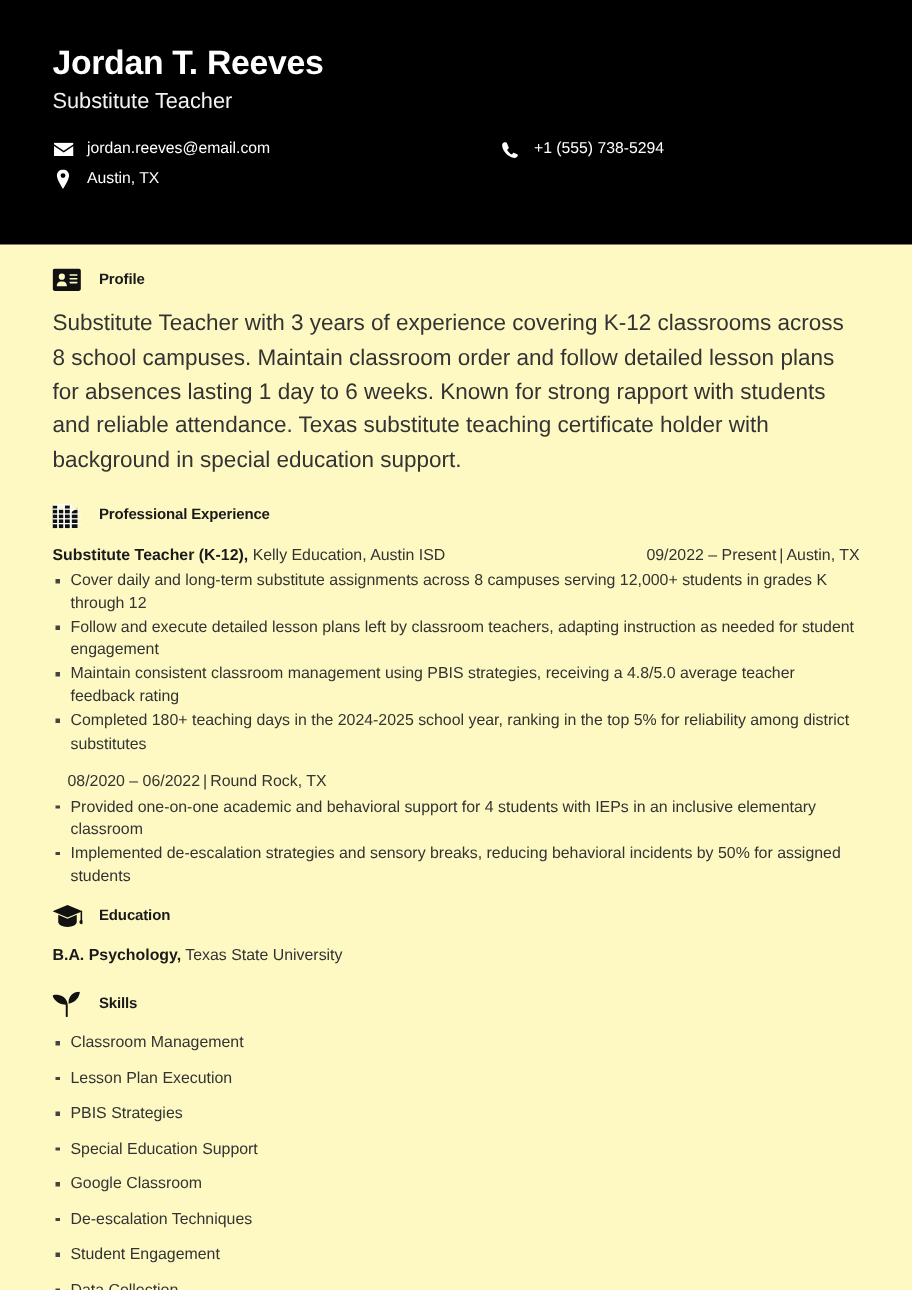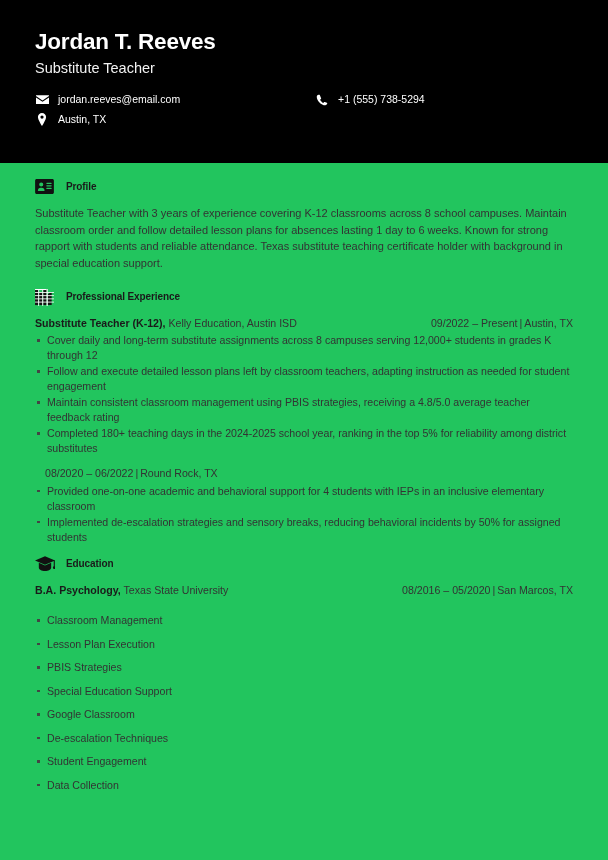--- a/index.html
+++ b/index.html
@@ -10,21 +10,21 @@
   }
   body {
     font-family: "Liberation Sans", sans-serif;
     width: 608px;
     height: 860px;
     overflow: hidden;
   }
   .page {
     width: 608px;
     height: 860px;
-    background: #22c55e;
+    background: #fef9c3;
     position: relative;
   }
 
   
   .header {
     background: #000000;
     color: #ffffff;
     padding: 30px 35px 22px 35px;
     height: 163px;
   }
@@ -45,20 +45,21 @@
   }
   .contact-grid {
     display: block;
     position: relative;
   }
   .contact-row {
     display: flex;
     align-items: flex-end;
     margin-bottom: 7px;
     position: relative;
+    gap: 18px;
   }
   .contact-item {
     display: flex;
     align-items: center;
     font-size: 10.5px;
     color: #ffffff;
     line-height: 1;
   }
   .contact-item.col1 { width: 280px; flex: 0 0 280px; }
   .contact-item.col2 { }
@@ -96,21 +97,21 @@
   .section-icon svg { display: block; }
   .section-title {
     font-size: 10px;
     font-weight: bold;
     color: #1a1a1a;
     line-height: 1;
     letter-spacing: -0.1px;
   }
 
   .summary {
-    font-size: 11px;
+    font-size: 15px;
     line-height: 1.52;
     color: #333333;
     margin: 0 0 16px 0;
     text-align: left;
   }
   .entry-head {
     display: flex;
     justify-content: space-between;
     align-items: baseline;
     font-size: 10.6px;
@@ -303,28 +304,34 @@
           </svg>
         </span>
         <span class="section-title">Education</span>
       </div>
       <div class="edu-entry">
         <div class="entry-head">
           <div class="entry-left">
             <span class="role">B.A. Psychology,</span>
             <span class="org">Texas State University</span>
           </div>
-          <div class="entry-right">
-            <span>08/2016 – 05/2020</span><span class="sep">|</span><span>San Marcos, TX</span>
-          </div>
         </div>
       </div>
     </div>
 
     <div class="section sec-gap-skills">
+      <div class="section-head">
+        <span class="section-icon">
+          <svg width="19" height="17" viewBox="0 0 20 18">
+            <path fill="#111111" d="M9.3 17.4 C9.3 17.8 9.6 18 10 18 C10.4 18 10.7 17.8 10.7 17.4 L10.7 9.6 C10.7 6.2 8.2 3.4 4.9 2.6 C3.4 2.2 1.7 2.2 0.4 2.6 C0.1 2.7 -0.1 3 0.1 3.3 C1.5 6.5 4.6 8.8 8.2 9.2 L9.3 9.3 Z"></path>
+            <path fill="#111111" d="M11.3 8.6 C11.3 8.6 12 8.5 12.6 8.3 C16 7.4 18.6 4.4 19.2 0.9 C19.3 0.5 19 0.2 18.6 0.2 C14.6 0.2 11.3 3.4 11.3 7.4 Z"></path>
+          </svg>
+        </span>
+        <span class="section-title">Skills</span>
+      </div>
       <ul class="skills">
         <li>Classroom Management</li>
         <li>Lesson Plan Execution</li>
         <li>PBIS Strategies</li>
         <li>Special Education Support</li>
         <li>Google Classroom</li>
         <li>De-escalation Techniques</li>
         <li>Student Engagement</li>
         <li>Data Collection</li>
       </ul>

